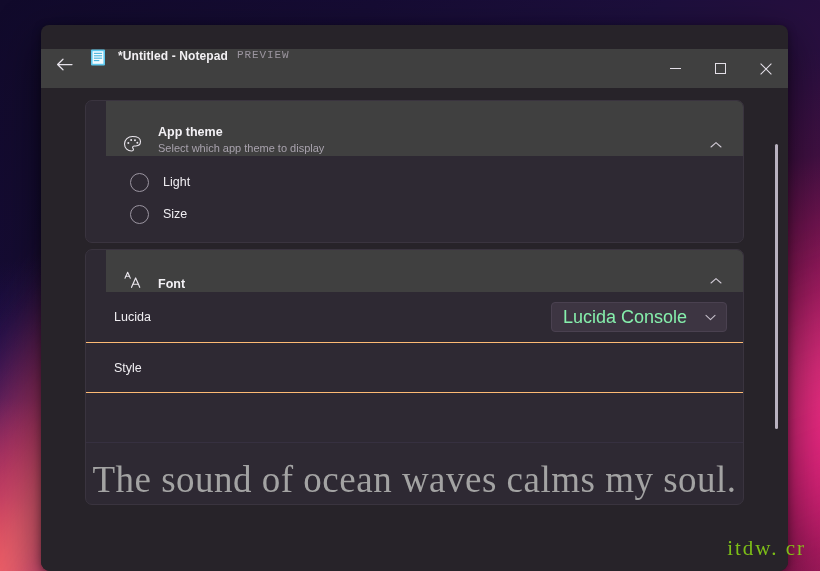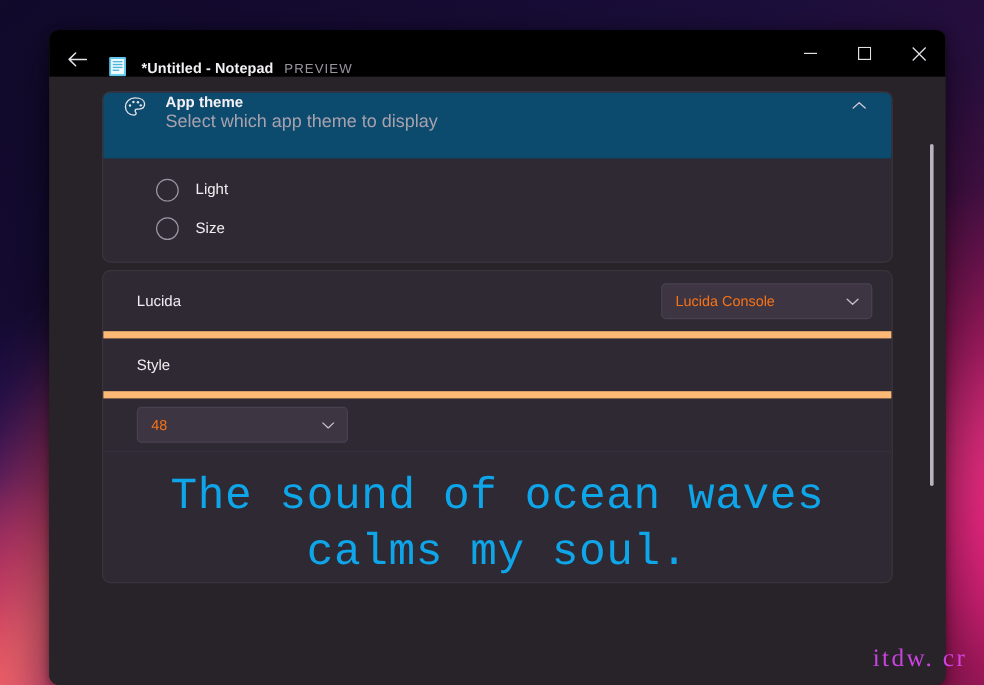--- a/index.html
+++ b/index.html
@@ -62,21 +62,21 @@
   }
 
   
   #watermark {
     position: absolute;
     right: 14px;
     bottom: 10px;
     font-family: "Liberation Serif", serif;
     font-size: 21px;
     letter-spacing: 2px;
-    color: #d946ef;
+    color: #84cc16;
     opacity: 0.92;
     z-index: 40;
     white-space: nowrap;
   }
 
   
   #window {
     position: absolute;
     left: 41px;
     top: 25px;
@@ -85,24 +85,25 @@
     background: #272329;
     border-radius: 8px 8px 9px 9px;
     overflow: hidden;
     box-shadow: 0 14px 44px rgba(0,0,0,0.55), 0 2px 8px rgba(0,0,0,0.4);
     z-index: 20;
   }
 
   
   #titlebar {
     height: 39px;
-    background: #000000;
+    background: #404040;
     display: flex;
-    align-items: flex-end;
+    align-items: flex-start;
     position: relative;
+    margin-top: 24px;
   }
   .tb-back {
     width: 34px; height: 30px;
     margin-left: 6px;
     display: flex; align-items: center; justify-content: center;
     border-radius: 4px;
   }
   .tb-back svg { display: block; }
   .tb-appicon {
     width: 16px; height: 17px;
@@ -117,20 +118,21 @@
     font-weight: 600;
     letter-spacing: 0.1px;
     white-space: nowrap;
   }
   .tb-preview {
     margin-left: 9px;
     font-size: 11px;
     color: #9b959f;
     letter-spacing: 0.9px;
     white-space: nowrap;
+    font-family: Liberation Mono, monospace;
   }
   .tb-spacer { flex: 1; }
   .tb-ctrls { display: flex; height: 39px; }
   .tb-btn {
     width: 45px; height: 39px;
     display: flex; align-items: center; justify-content: center;
   }
   .tb-btn svg { display: block; }
 
   
@@ -145,42 +147,43 @@
   .card {
     background: #2e2933;
     border: 1px solid #3a343f;
     border-radius: 7px;
     overflow: hidden;
   }
   .card + .card { margin-top: 6px; }
 
   .card-head {
     display: flex;
-    align-items: flex-start;
+    align-items: flex-end;
     padding: 0 16px 0 14px;
     height: 55px;
-    background: #0c4a6e;
+    background: #404040;
+    margin-left: 20px;
   }
   .card-head.slim { height: 42px; }
 
   .ch-icon {
     width: 24px; height: 24px;
     display: flex; align-items: center; justify-content: center;
     color: #e9e5ec;
     flex: 0 0 auto;
   }
   .ch-texts { margin-left: 14px; flex: 1; min-width: 0; }
   .ch-title {
     font-size: 12.5px;
     color: #f3f1f5;
     font-weight: 600;
     line-height: 16px;
   }
   .ch-sub {
-    font-size: 15px;
+    font-size: 11px;
     color: #a8a2ad;
     line-height: 15px;
     margin-top: 1px;
   }
   .ch-chev {
     width: 22px; height: 22px;
     display: flex; align-items: center; justify-content: center;
     color: #cfc9d4;
     flex: 0 0 auto;
   }
@@ -220,63 +223,63 @@
     font-size: 12.5px;
     color: #f0eef2;
   }
 
   
   .set-row {
     display: flex;
     align-items: center;
     height: 50px;
     padding: 0 16px 0 28px;
-    border-top: 6px solid #fdba74;
+    border-top: 1px solid #fdba74;
   }
   .set-row:first-child { border-top: none; }
   .set-label {
     font-size: 12.5px;
     color: #f0eef2;
     flex: 1;
   }
   .dropdown {
     width: 176px;
     height: 30px;
     background: #3d3542;
     border: 1px solid #4a4150;
     border-radius: 4px;
     display: flex;
     align-items: center;
     padding: 0 8px 0 11px;
   }
   .dd-val {
     flex: 1;
-    font-size: 12px;
-    color: #f97316;
+    font-size: 18px;
+    color: #86efac;
     white-space: nowrap;
     overflow: hidden;
   }
   .dd-chev {
     width: 16px; height: 16px;
     display: flex; align-items: center; justify-content: center;
     color: #c6c0cb;
     flex: 0 0 auto;
   }
 
   
   .preview-wrap {
     border-top: 1px solid #363040;
     padding-top: 14px;
     text-align: center;
   }
   .preview-text {
-    font-family: Liberation Mono, monospace;
+    font-family: Liberation Serif, serif;
     font-size: 37px;
     line-height: 1.27;
-    color: #0ea5e9;
+    color: #a3a3a3;
     letter-spacing: 0.5px;
     white-space: pre-wrap;
   }
 
   
   #scrollbar {
     position: absolute;
     right: 5px;
     top: 10px;
     width: 12px;
@@ -377,48 +380,58 @@
           <div class="radio-label">Light</div>
         </div>
         <div class="radio-row">
           <div class="radio"></div>
           <div class="radio-label">Size</div>
         </div>
       </div>
     </div>
 
     <div class="card">
+      <div class="card-head slim">
+        <div class="ch-icon">
+          <svg width="19" height="19" viewBox="0 0 20 20" fill="none">
+            <path d="M2.1 7.6L4.9 1.3L7.7 7.6" stroke="#e9e5ec" stroke-width="1.15" stroke-linecap="round" stroke-linejoin="round"></path>
+            <path d="M3.0 5.6H6.8" stroke="#e9e5ec" stroke-width="1.1" stroke-linecap="round"></path>
+            <path d="M9.0 17.2L13.3 7.3L17.6 17.2" stroke="#e9e5ec" stroke-width="1.25" stroke-linecap="round" stroke-linejoin="round"></path>
+            <path d="M10.5 14.0H16.1" stroke="#e9e5ec" stroke-width="1.2" stroke-linecap="round"></path>
+          </svg>
+        </div>
+        <div class="ch-texts">
+          <div class="ch-title">Font</div>
+        </div>
+        <div class="ch-chev">
+          <svg width="12" height="8" viewBox="0 0 12 8" fill="none">
+            <path d="M1 6L6 1.6L11 6" stroke="#cfc9d4" stroke-width="1.1" stroke-linecap="round" stroke-linejoin="round"></path>
+          </svg>
+        </div>
+      </div>
 
       <div>
 
         <div class="set-row">
           <div class="set-label">Lucida</div>
           <div class="dropdown">
             <div class="dd-val">Lucida Console</div>
             <div class="dd-chev">
               <svg width="11" height="7" viewBox="0 0 11 7" fill="none">
                 <path d="M1 1.4L5.5 5.6L10 1.4" stroke="#c6c0cb" stroke-width="1.1" stroke-linecap="round" stroke-linejoin="round"></path>
               </svg>
             </div>
           </div>
         </div>
 
         <div class="set-row">
           <div class="set-label">Style</div>
         </div>
 
         <div class="set-row">
-          <div class="dropdown">
-            <div class="dd-val">48</div>
-            <div class="dd-chev">
-              <svg width="11" height="7" viewBox="0 0 11 7" fill="none">
-                <path d="M1 1.4L5.5 5.6L10 1.4" stroke="#c6c0cb" stroke-width="1.1" stroke-linecap="round" stroke-linejoin="round"></path>
-              </svg>
-            </div>
-          </div>
         </div>
 
         <div class="preview-wrap">
           <div class="preview-text">The sound of ocean waves calms my soul.</div>
         </div>
       </div>
     </div>
 
     <div id="scrollbar">
       <div id="scroll-thumb"></div>

